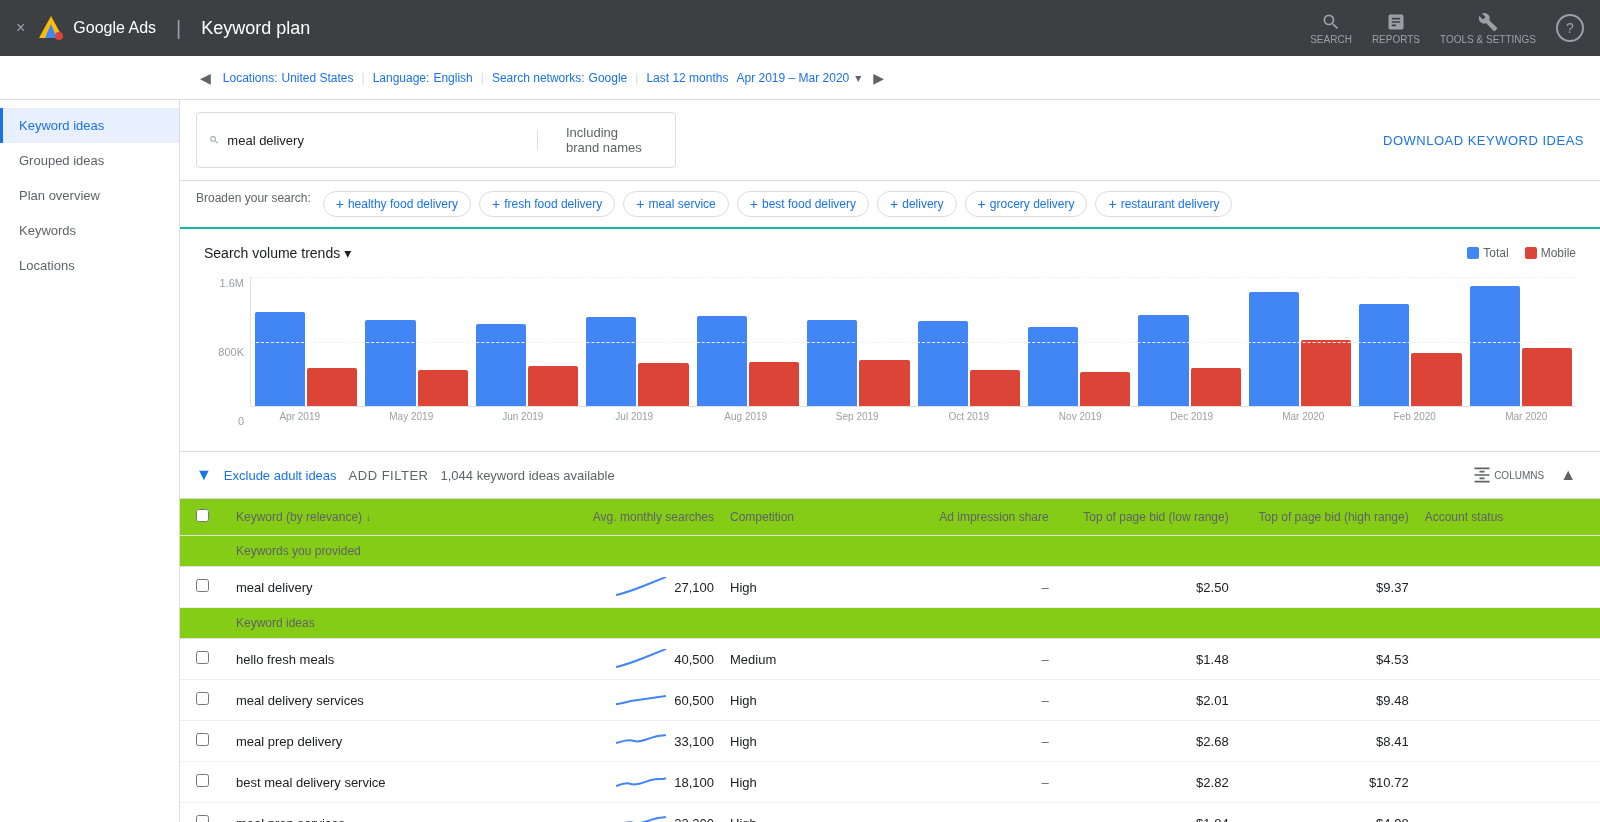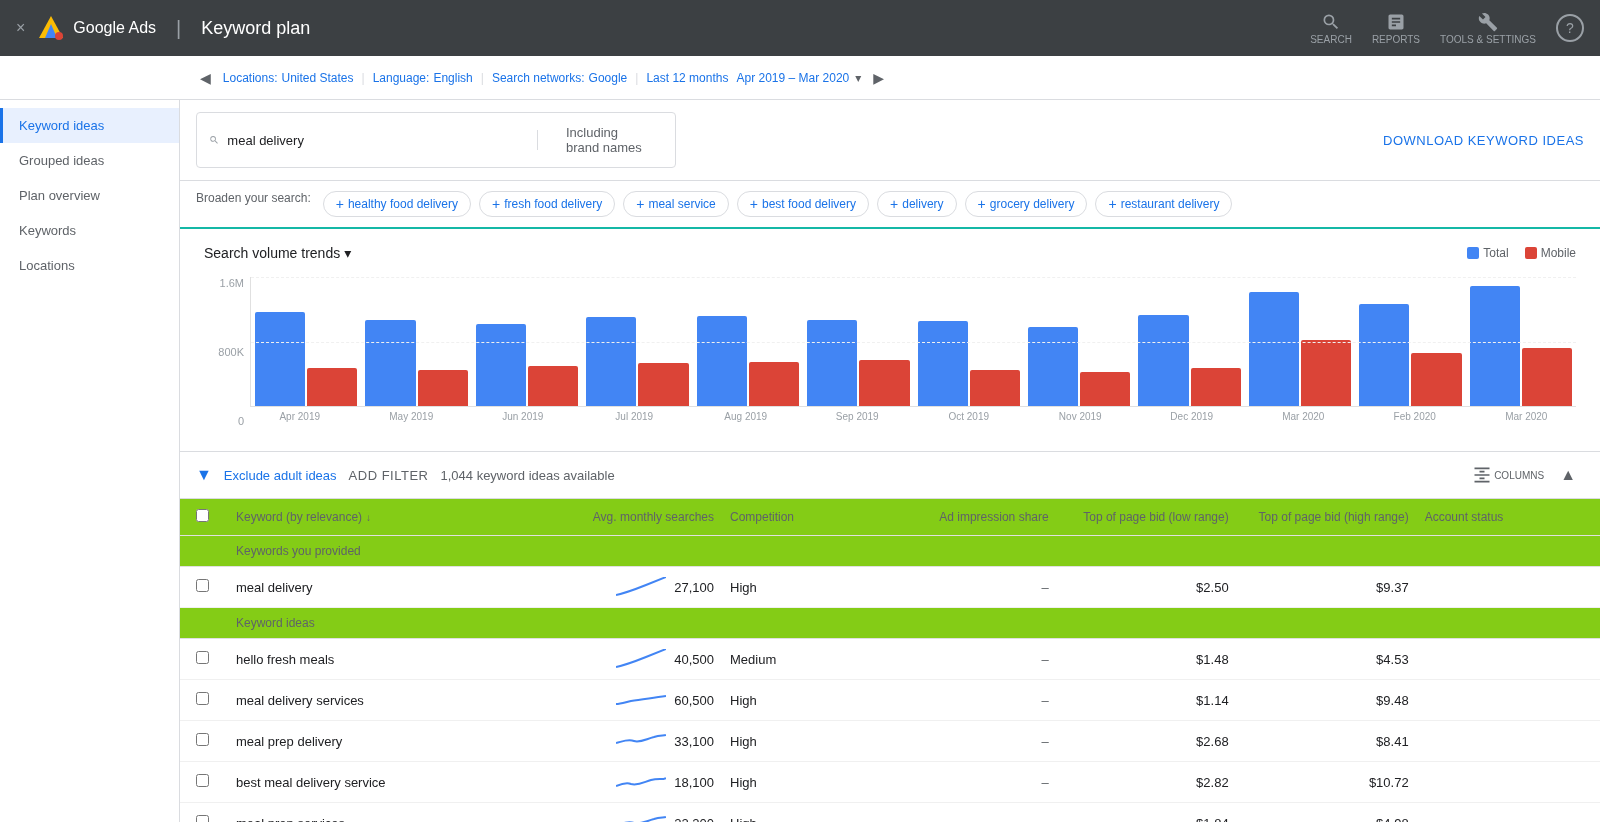--- a/index.html
+++ b/index.html
@@ -547,21 +547,21 @@
     </div>
     <div class="row-keyword">meal delivery services</div>
     <div class="row-searches">
       <svg width="50" height="20">
                 <path d="M0,14 C5,14 10,12 15,11 25,10 35,8 50,6" fill="none" stroke="#4285f4" stroke-width="2"></path>
               </svg>
               <span>60,500</span>
     </div>
     <div class="row-competition">High</div>
     <div class="row-impression">–</div>
-    <div class="row-bid-low">$1.14</div>
+    <div class="row-bid-low">$2.01</div>
     <div class="row-bid-high">$9.48</div>
     <div class="row-status"></div>
   </div>
           <div class="table-row">
     <div class="row-check">
       <input type="checkbox" style="">
     </div>
     <div class="row-keyword">meal prep delivery</div>
     <div class="row-searches">
       <svg width="50" height="20">

